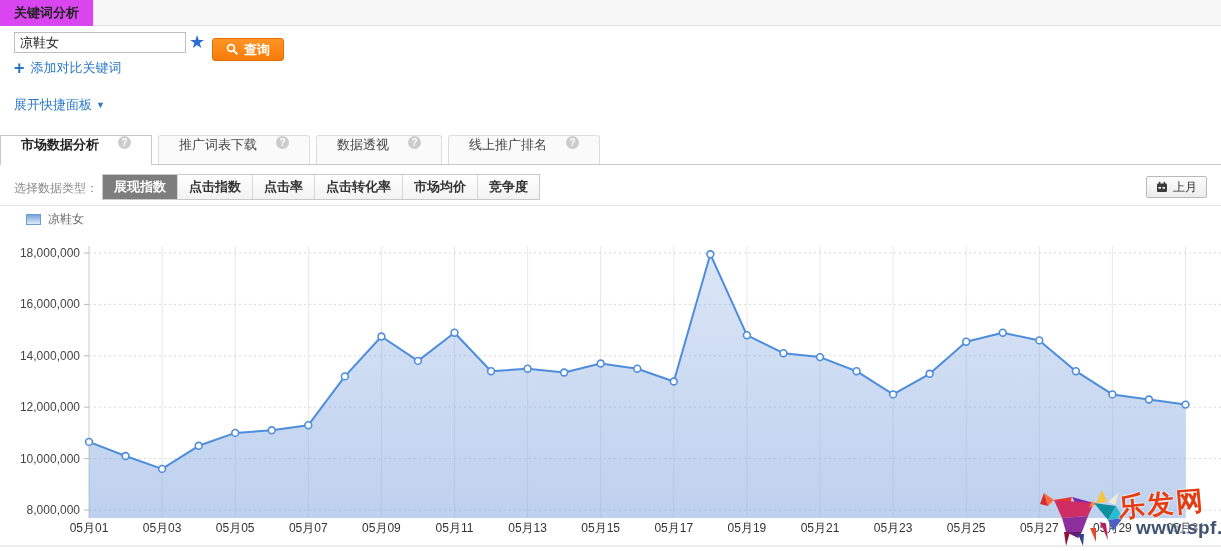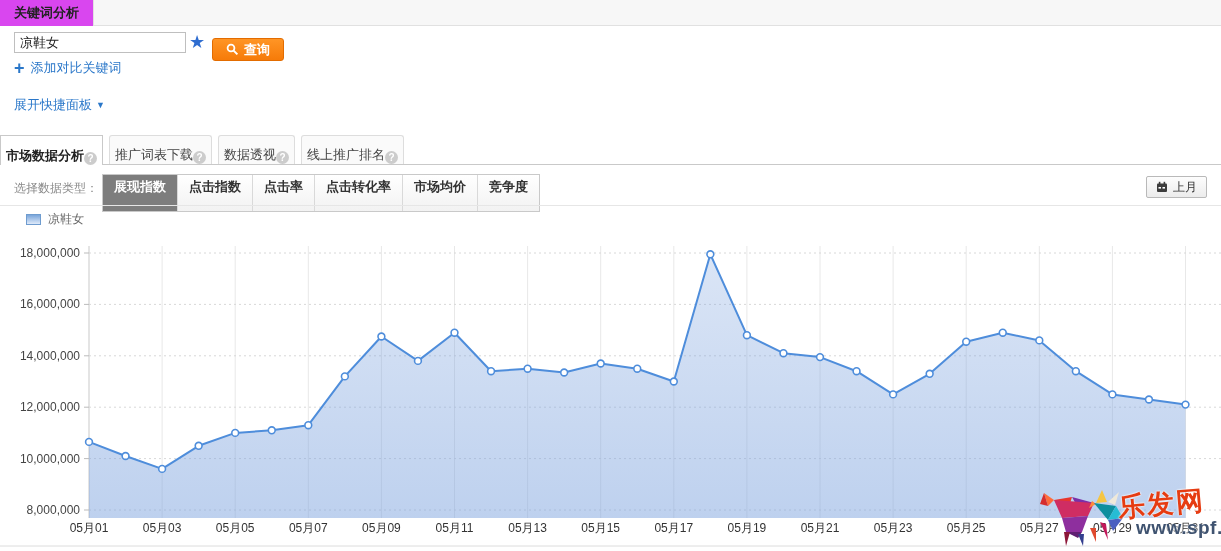--- a/index.html
+++ b/index.html
@@ -15,27 +15,27 @@
   .kw-input { position:absolute; left:14px; top:32px; width:172px; height:21px; border:1px solid #bfbfbf; font-size:13px; color:#222; padding:0 5px; font-family:inherit; }
   .star { position:absolute; left:189px; top:31px; font-size:18px; color:#2f6dd0; cursor:pointer; }
   .query-btn { position:absolute; left:212px; top:38px; width:72px; height:23px; background:linear-gradient(#ff9525,#f67b09); border:1px solid #e36c00; border-radius:3px; color:#fff; font-size:13px; font-weight:bold; display:flex; align-items:center; justify-content:center; gap:5px; cursor:pointer; }
   .add-link { position:absolute; left:14px; top:59px; color:#2a77c9; font-size:13px; display:flex; align-items:center; gap:6px; cursor:pointer; }
   .add-link .plus { font-size:18px; font-weight:bold; line-height:14px; }
   .expand-link { position:absolute; left:14px; top:96px; color:#2a77c9; font-size:13px; display:flex; align-items:center; gap:4px; cursor:pointer;justify-content:flex-end; }
   .expand-link .caret { font-size:9px; }
 
   
   .tabs-row { position:absolute; left:0; top:135px; width:100%; height:30px; border-bottom:1px solid #c9c9c9; display:flex; align-items:flex-end; }
-  .tab { height:29px; display:flex; align-items:flex-end; gap:0; padding:0 5px; font-size:13px; color:#444; background:#fafafa; border:1px solid #ddd; border-bottom:none; border-radius:3px 3px 0 0; margin-left:6px; cursor:pointer; }
+  .tab { height:29px; display:flex; align-items:flex-start; gap:19px; padding:0 20px; font-size:13px; color:#444; background:#fafafa; border:1px solid #ddd; border-bottom:none; border-radius:3px 3px 0 0; margin-left:6px; cursor:pointer; }
   .tab.active { background:#fff; font-weight:bold; color:#222; border-color:#c9c9c9; margin-left:0; border-radius:0; position:relative; top:1px; height:30px; }
   .help-icon { width:13px; height:13px; border-radius:50%; background:#ccc; color:#fff; font-size:10px; font-weight:bold; display:inline-flex; align-items:center; justify-content:center; line-height:13px; }
 
   
   .toolbar-label { position:absolute; left:14px; top:180px; font-size:12px; color:#8a8a8a; }
-  .dtype-group { position:absolute; left:102px; top:174px; display:flex; border:1px solid #c9c9c9; height:38px; }
+  .dtype-group { position:absolute; left:102px; top:174px; display:flex; border:1px solid #c9c9c9; height:26px; }
   .dtype-btn { padding:0 11px; font-size:13px; font-weight:bold; color:#333; background:linear-gradient(#ffffff,#f2f2f2); border-left:1px solid #d9d9d9; line-height:24px; cursor:pointer; white-space:nowrap; }
   .dtype-btn:first-child { border-left:none; }
   .dtype-btn.selected { background:#7d7d7d; color:#fff; }
   .lastmonth-btn { position:absolute; right:14px; top:176px; height:22px; padding:0 9px; background:linear-gradient(#fdfdfd,#ececec); border:1px solid #b9b9b9; border-radius:2px; font-size:12px; color:#333; display:flex; align-items:center; gap:5px; cursor:pointer; }
 
   .divider { position:absolute; left:0; top:205px; width:100%; border-top:1px solid #e6e6e6; }
 
   
   .legend { position:absolute; left:26px; top:211px; display:flex; align-items:center; gap:7px; }
   .legend-swatch { width:15px; height:11px; background:linear-gradient(#79a5da,#dfeafa); border:1px solid #6f9ccf; }

